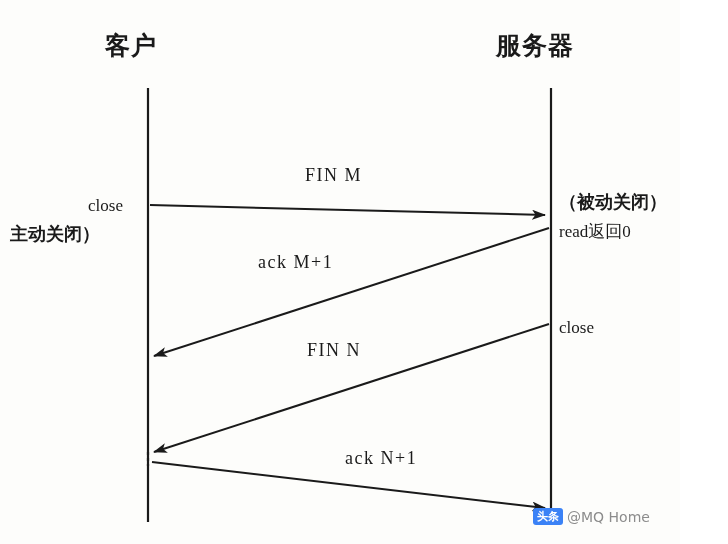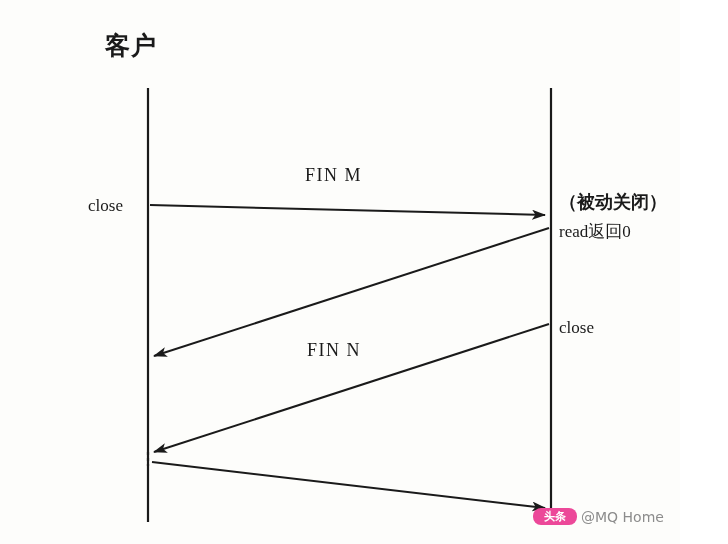--- a/index.html
+++ b/index.html
@@ -52,26 +52,26 @@
   }
   .watermark {
     position: absolute;
     font-family: "DejaVu Sans", sans-serif;
     font-size: 14px;
     color: #8c8c8c;
     white-space: nowrap;
   }
   .wm-logo {
     display: inline-block;
-    background: #ec4899;
+    background: #3b82f6;
     color: #ffffff;
     font-size: 11px;
     font-weight: bold;
-    padding: 1px 11px;
-    border-radius: 8px;
+    padding: 1px 4px;
+    border-radius: 3px;
     vertical-align: 2px;
     margin-right: 4px;
     letter-spacing: 0px;
   }
 </style>
 </head>
 <body>
 
 <div id="canvas">
 
@@ -91,25 +91,29 @@
     <line x1="549" y1="228" x2="154" y2="356" stroke="#1a1a1a" stroke-width="2" marker-end="url(#arrowhead)"></line>
 
     <line x1="549" y1="324" x2="154" y2="452" stroke="#1a1a1a" stroke-width="2" marker-end="url(#arrowhead)"></line>
 
     <line x1="152" y1="462" x2="545" y2="508" stroke="#1a1a1a" stroke-width="2" marker-end="url(#arrowhead)"></line>
 
     <line x1="148" y1="452" x2="148" y2="466" stroke="#1a1a1a" stroke-width="2.2" stroke-dasharray="3 3"></line>
   </svg>
 
   <div class="lbl title" style="left:105px; top:32px;">客户</div>
+  <div class="lbl title" style="left:496px; top:32px;">服务器</div>
 
   <div class="lbl msg" style="left:305px; top:165px;">FIN M</div>
+  <div class="lbl msg" style="left:258px; top:252px;">ack M+1</div>
   <div class="lbl msg" style="left:307px; top:340px;">FIN N</div>
+  <div class="lbl msg" style="left:345px; top:448px;">ack N+1</div>
 
   <div class="lbl side" style="left:88px; top:196px;">close</div>
+  <div class="lbl cjk" style="left:10px; top:224px;">主动关闭）</div>
 
   <div class="lbl cjk" style="left:559px; top:192px;">（被动关闭）</div>
   <div class="lbl mix" style="left:559px; top:222px;">read返回0</div>
   <div class="lbl side" style="left:559px; top:318px;">close</div>
 
   <div class="watermark" style="left:533px; top:508px;">
     <span class="wm-logo">头条</span><span>@MQ Home</span>
   </div>
 
 </div>

